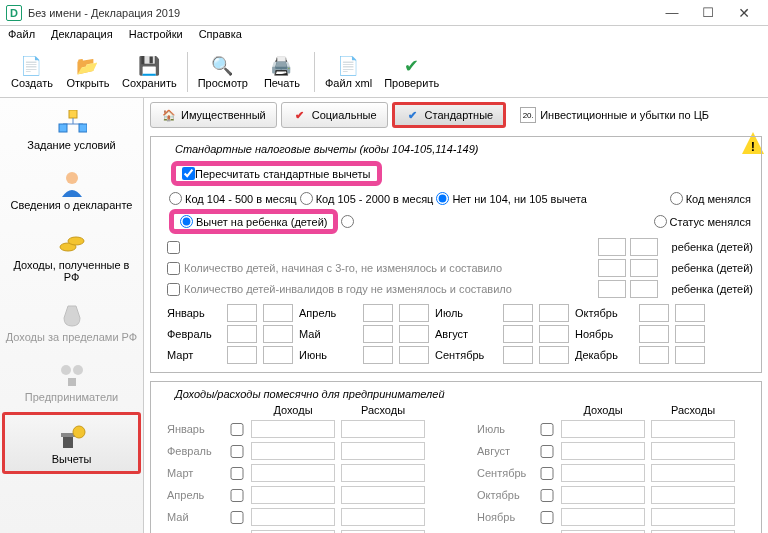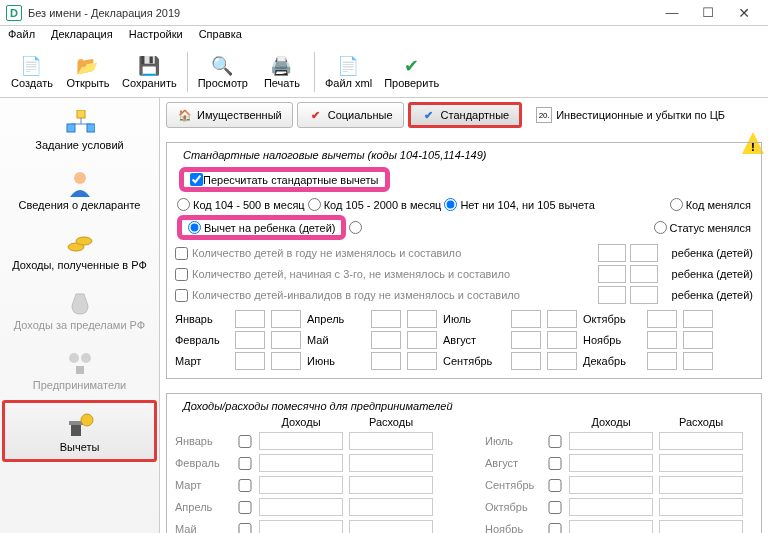--- a/index.html
+++ b/index.html
@@ -67,21 +67,21 @@
     width: 22px; height: 22px;
     display: flex; align-items: center; justify-content: center;
     font-size: 18px;
   }
   .tool-sep { width: 1px; height: 40px; background: #ccc; margin: 0 4px; }
   .main {
     display: flex;
     height: calc(533px - 26px - 20px - 52px);
   }
   .sidebar {
-    width: 160px;
+    width: 144px;
     background: linear-gradient(#fdfdfd, #f3f3f3);
     border-right: 1px solid #ccc;
     padding: 2px;
   }
   .sb-item {
     display: flex;
     flex-direction: column;
     align-items: center;
     padding: 6px 2px;
     text-align: center;
@@ -121,22 +121,22 @@
     border: 1px solid #b8b8b8;
     background: linear-gradient(#fff,#e9e9e9);
     border-radius: 3px;
     height: 26px;
   }
   .tabbtn .ticon2 { width: 16px; height: 16px; display:inline-flex; align-items:center; justify-content:center; }
   .tabcheck { color: #d33; font-weight:bold; }
   .tabbtn.selected { background: linear-gradient(#f0f0f0,#d8d8d8); }
   .groupbox {
     border: 1px solid #b8b8b8;
-    margin: 14px 0;
-    padding: 6px 8px 8px 8px;
+    margin: 8px 0;
+    padding: 6px 8px 8px 16px;
     position: relative;
   }
   .grouplabel {
     font-style: italic;
     margin: -12px 0 4px 4px;
     background: #fff;
     display: inline-block;
     padding: 0 4px;
   }
   .chk-row {
@@ -376,21 +376,20 @@
             <input type="radio" name="childgrp" style="">
           </label>
         <label class="radio-item" style="margin-left:auto">
             <input type="radio" name="childgrp" style="">
             <span>Статус менялся</span>
           </label>
       </div>
 
       <div class="count-row">
         <input type="checkbox" class="chk" style="">
-        <span>Количество детей в году не изменялось и составило</span>
         <span style="flex:1"></span>
         <div class="smallinput"></div>
         <div class="smallinput"></div>
         <span style="margin-left:10px;color:#000">ребенка (детей)</span>
       </div>
       <div class="count-row">
         <input type="checkbox" class="chk" style="">
         <span>Количество детей, начиная с 3-го, не изменялось и составило</span>
         <span style="flex:1"></span>
         <div class="smallinput"></div>

